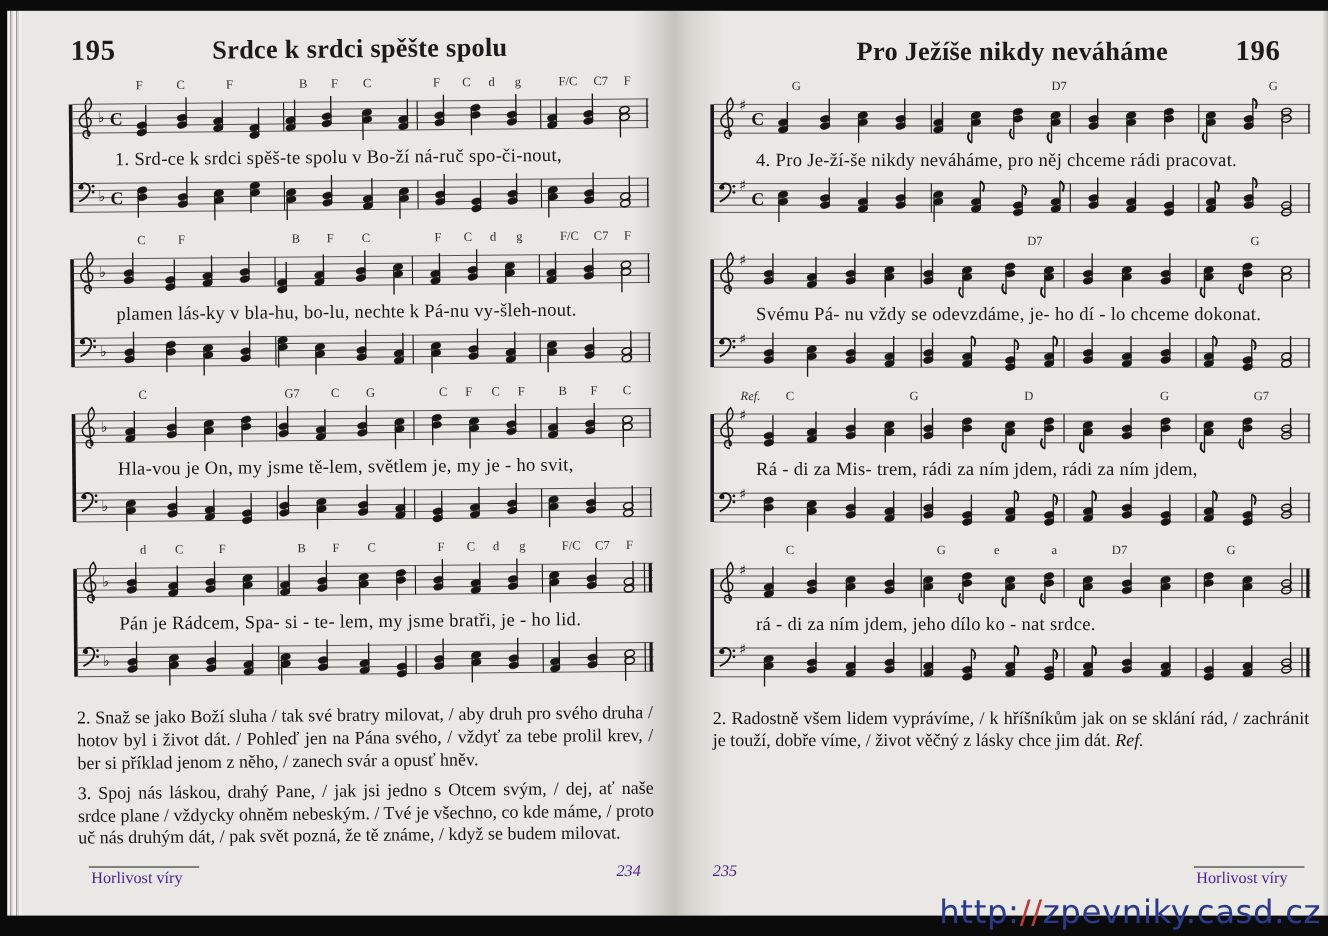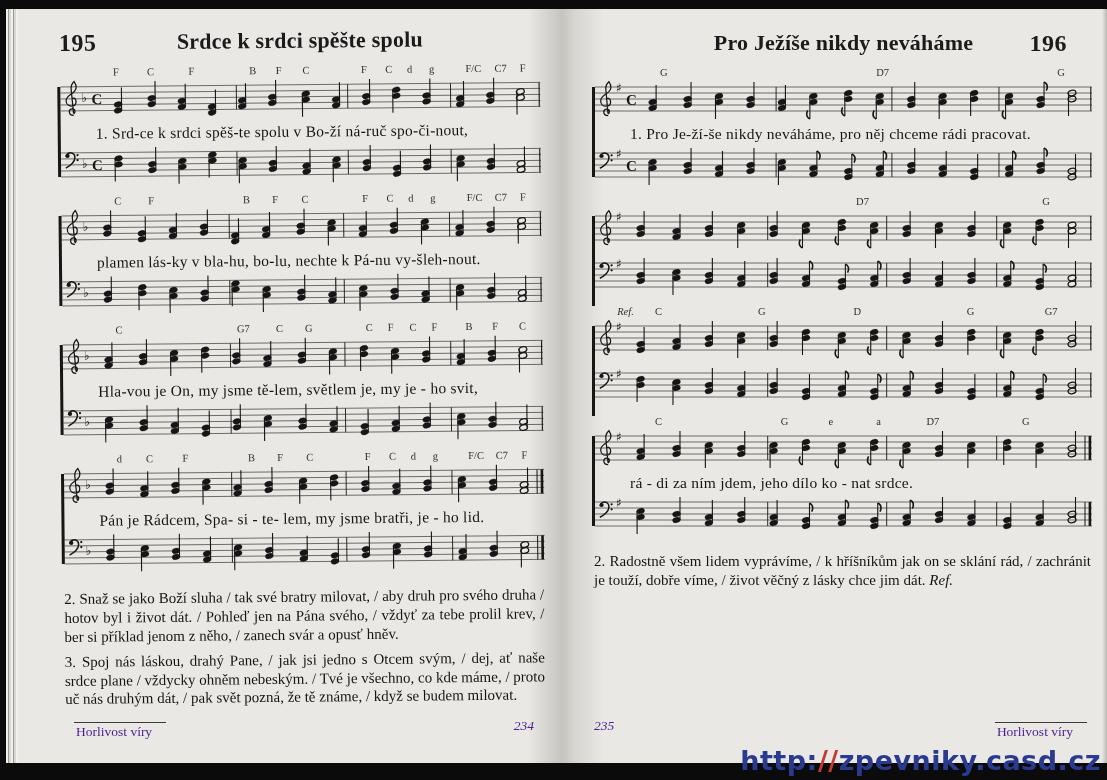--- a/index.html
+++ b/index.html
@@ -44,21 +44,21 @@
 
   .footer{position:absolute;bottom:10px;left:2px;right:2px;height:22px;font-size:13.5px;color:#4c1d95;}
   .section-label{display:inline-block;border-top:1px solid #3a3a38;padding:1px 14px 0 2px;}
   .pgnum{position:absolute;top:0;font-style:italic;}
   .footer-left .section-label{position:absolute;left:12px;top:2px;}
   .footer-left .pgnum{right:10px;top:-2px;}
   .footer-right .section-label{position:absolute;right:6px;top:2px;}
   .footer-right .pgnum{left:0;top:-2px;}
 
   .watermark{position:absolute;right:6px;bottom:4px;z-index:6;
-      font-family:"DejaVu Sans","Liberation Sans",sans-serif;font-weight:bold;
+      font-family:"DejaVu Sans","Liberation Sans",sans-serif;font-weight:normal;
       font-size:27px;letter-spacing:.5px;white-space:nowrap;}
 </style>
 </head>
 <body>
 
 <div id="book">
   <div class="gutter"></div>
 
   <div class="page page-left">
     <div class="tilt">
@@ -674,21 +674,21 @@
             <line x1="410.59230769230766" y1="19" x2="410.59230769230766" y2="42" stroke="#161616" stroke-width="1.1"></line>
             <path d="M410.59230769230766,42 c-3.2,-1.6 -4.2,-4.6 -2.2,-8.6" fill="none" stroke="#161616" stroke-width="1.6"></path>
             <ellipse cx="445.54615384615386" cy="22" rx="4" ry="2.7" transform="rotate(-14 445.54615384615386 22)" fill="#161616" stroke="#161616" stroke-width="0.4"></ellipse>
             <ellipse cx="445.54615384615386" cy="28" rx="4" ry="2.7" transform="rotate(-14 445.54615384615386 28)" fill="#161616" stroke="#161616" stroke-width="0.4"></ellipse>
             <line x1="449.04615384615386" y1="28" x2="449.04615384615386" y2="5" stroke="#161616" stroke-width="1.1"></line>
             <path d="M449.04615384615386,5 c3.2,1.6 4.2,4.6 2.2,8.6" fill="none" stroke="#161616" stroke-width="1.6"></path>
             <ellipse cx="477" cy="16" rx="4" ry="2.7" transform="rotate(-14 477 16)" fill="none" stroke="#161616" stroke-width="1.3"></ellipse>
             <ellipse cx="477" cy="22" rx="4" ry="2.7" transform="rotate(-14 477 22)" fill="none" stroke="#161616" stroke-width="1.3"></ellipse>
             <line x1="473.5" y1="16" x2="473.5" y2="39" stroke="#161616" stroke-width="1.1"></line>
           </svg>
-          <div class="lyric-line">1. Pro  Je-ží-še   nikdy  neváháme, pro něj  chceme   rádi  pracovat.</div>
+          <div class="lyric-line">4. Pro  Je-ží-še   nikdy  neváháme, pro něj  chceme   rádi  pracovat.</div>
           <svg class="staff" viewBox="0 0 497 47" width="100%" height="47">
             <line x1="0" y1="10" x2="497" y2="10" stroke="#4c4c49" stroke-width="0.8"></line>
             <line x1="0" y1="16" x2="497" y2="16" stroke="#4c4c49" stroke-width="0.8"></line>
             <line x1="0" y1="22" x2="497" y2="22" stroke="#4c4c49" stroke-width="0.8"></line>
             <line x1="0" y1="28" x2="497" y2="28" stroke="#4c4c49" stroke-width="0.8"></line>
             <line x1="0" y1="34" x2="497" y2="34" stroke="#4c4c49" stroke-width="0.8"></line>
             <circle cx="6.6" cy="13" r="2.1" fill="#161616"></circle>
             <path d="M5,14 c0.5,-3.5 4,-5 6.8,-3.4 c3.2,1.9 2.6,6.6 -0.4,9.9 c-1.8,2 -4.2,3.6 -6.6,4.7" fill="none" stroke="#161616" stroke-width="1.5"></path>
             <circle cx="16.6" cy="12.3" r="1.15" fill="#161616"></circle>
             <circle cx="16.6" cy="17.3" r="1.15" fill="#161616"></circle>
@@ -806,20 +806,21 @@
             <line x1="408.74615384615385" y1="19" x2="408.74615384615385" y2="42" stroke="#161616" stroke-width="1.1"></line>
             <path d="M408.74615384615385,42 c-3.2,-1.6 -4.2,-4.6 -2.2,-8.6" fill="none" stroke="#161616" stroke-width="1.6"></path>
             <ellipse cx="444.6230769230769" cy="16" rx="4" ry="2.7" transform="rotate(-14 444.6230769230769 16)" fill="#161616" stroke="#161616" stroke-width="0.4"></ellipse>
             <ellipse cx="444.6230769230769" cy="22" rx="4" ry="2.7" transform="rotate(-14 444.6230769230769 22)" fill="#161616" stroke="#161616" stroke-width="0.4"></ellipse>
             <line x1="441.1230769230769" y1="16" x2="441.1230769230769" y2="39" stroke="#161616" stroke-width="1.1"></line>
             <path d="M441.1230769230769,39 c-3.2,-1.6 -4.2,-4.6 -2.2,-8.6" fill="none" stroke="#161616" stroke-width="1.6"></path>
             <ellipse cx="477" cy="19" rx="4" ry="2.7" transform="rotate(-14 477 19)" fill="none" stroke="#161616" stroke-width="1.3"></ellipse>
             <ellipse cx="477" cy="25" rx="4" ry="2.7" transform="rotate(-14 477 25)" fill="none" stroke="#161616" stroke-width="1.3"></ellipse>
             <line x1="473.5" y1="19" x2="473.5" y2="42" stroke="#161616" stroke-width="1.1"></line>
           </svg>
+          <div class="lyric-line">Svému   Pá- nu  vždy se odevzdáme,  je- ho   dí - lo   chceme  dokonat.</div>
           <svg class="staff" viewBox="0 0 497 47" width="100%" height="47">
             <line x1="0" y1="10" x2="497" y2="10" stroke="#4c4c49" stroke-width="0.8"></line>
             <line x1="0" y1="16" x2="497" y2="16" stroke="#4c4c49" stroke-width="0.8"></line>
             <line x1="0" y1="22" x2="497" y2="22" stroke="#4c4c49" stroke-width="0.8"></line>
             <line x1="0" y1="28" x2="497" y2="28" stroke="#4c4c49" stroke-width="0.8"></line>
             <line x1="0" y1="34" x2="497" y2="34" stroke="#4c4c49" stroke-width="0.8"></line>
             <circle cx="6.6" cy="13" r="2.1" fill="#161616"></circle>
             <path d="M5,14 c0.5,-3.5 4,-5 6.8,-3.4 c3.2,1.9 2.6,6.6 -0.4,9.9 c-1.8,2 -4.2,3.6 -6.6,4.7" fill="none" stroke="#161616" stroke-width="1.5"></path>
             <circle cx="16.6" cy="12.3" r="1.15" fill="#161616"></circle>
             <circle cx="16.6" cy="17.3" r="1.15" fill="#161616"></circle>
@@ -940,20 +941,21 @@
             <line x1="408.74615384615385" y1="19" x2="408.74615384615385" y2="42" stroke="#161616" stroke-width="1.1"></line>
             <path d="M408.74615384615385,42 c-3.2,-1.6 -4.2,-4.6 -2.2,-8.6" fill="none" stroke="#161616" stroke-width="1.6"></path>
             <ellipse cx="444.6230769230769" cy="16" rx="4" ry="2.7" transform="rotate(-14 444.6230769230769 16)" fill="#161616" stroke="#161616" stroke-width="0.4"></ellipse>
             <ellipse cx="444.6230769230769" cy="22" rx="4" ry="2.7" transform="rotate(-14 444.6230769230769 22)" fill="#161616" stroke="#161616" stroke-width="0.4"></ellipse>
             <line x1="441.1230769230769" y1="16" x2="441.1230769230769" y2="39" stroke="#161616" stroke-width="1.1"></line>
             <path d="M441.1230769230769,39 c-3.2,-1.6 -4.2,-4.6 -2.2,-8.6" fill="none" stroke="#161616" stroke-width="1.6"></path>
             <ellipse cx="477" cy="22" rx="4" ry="2.7" transform="rotate(-14 477 22)" fill="none" stroke="#161616" stroke-width="1.3"></ellipse>
             <ellipse cx="477" cy="28" rx="4" ry="2.7" transform="rotate(-14 477 28)" fill="none" stroke="#161616" stroke-width="1.3"></ellipse>
             <line x1="480.5" y1="28" x2="480.5" y2="5" stroke="#161616" stroke-width="1.1"></line>
           </svg>
+          <div class="lyric-line">Rá  -  di   za   Mis- trem,     rádi  za ním jdem,   rádi  za ním jdem,</div>
           <svg class="staff" viewBox="0 0 497 47" width="100%" height="47">
             <line x1="0" y1="10" x2="497" y2="10" stroke="#4c4c49" stroke-width="0.8"></line>
             <line x1="0" y1="16" x2="497" y2="16" stroke="#4c4c49" stroke-width="0.8"></line>
             <line x1="0" y1="22" x2="497" y2="22" stroke="#4c4c49" stroke-width="0.8"></line>
             <line x1="0" y1="28" x2="497" y2="28" stroke="#4c4c49" stroke-width="0.8"></line>
             <line x1="0" y1="34" x2="497" y2="34" stroke="#4c4c49" stroke-width="0.8"></line>
             <circle cx="6.6" cy="13" r="2.1" fill="#161616"></circle>
             <path d="M5,14 c0.5,-3.5 4,-5 6.8,-3.4 c3.2,1.9 2.6,6.6 -0.4,9.9 c-1.8,2 -4.2,3.6 -6.6,4.7" fill="none" stroke="#161616" stroke-width="1.5"></path>
             <circle cx="16.6" cy="12.3" r="1.15" fill="#161616"></circle>
             <circle cx="16.6" cy="17.3" r="1.15" fill="#161616"></circle>

